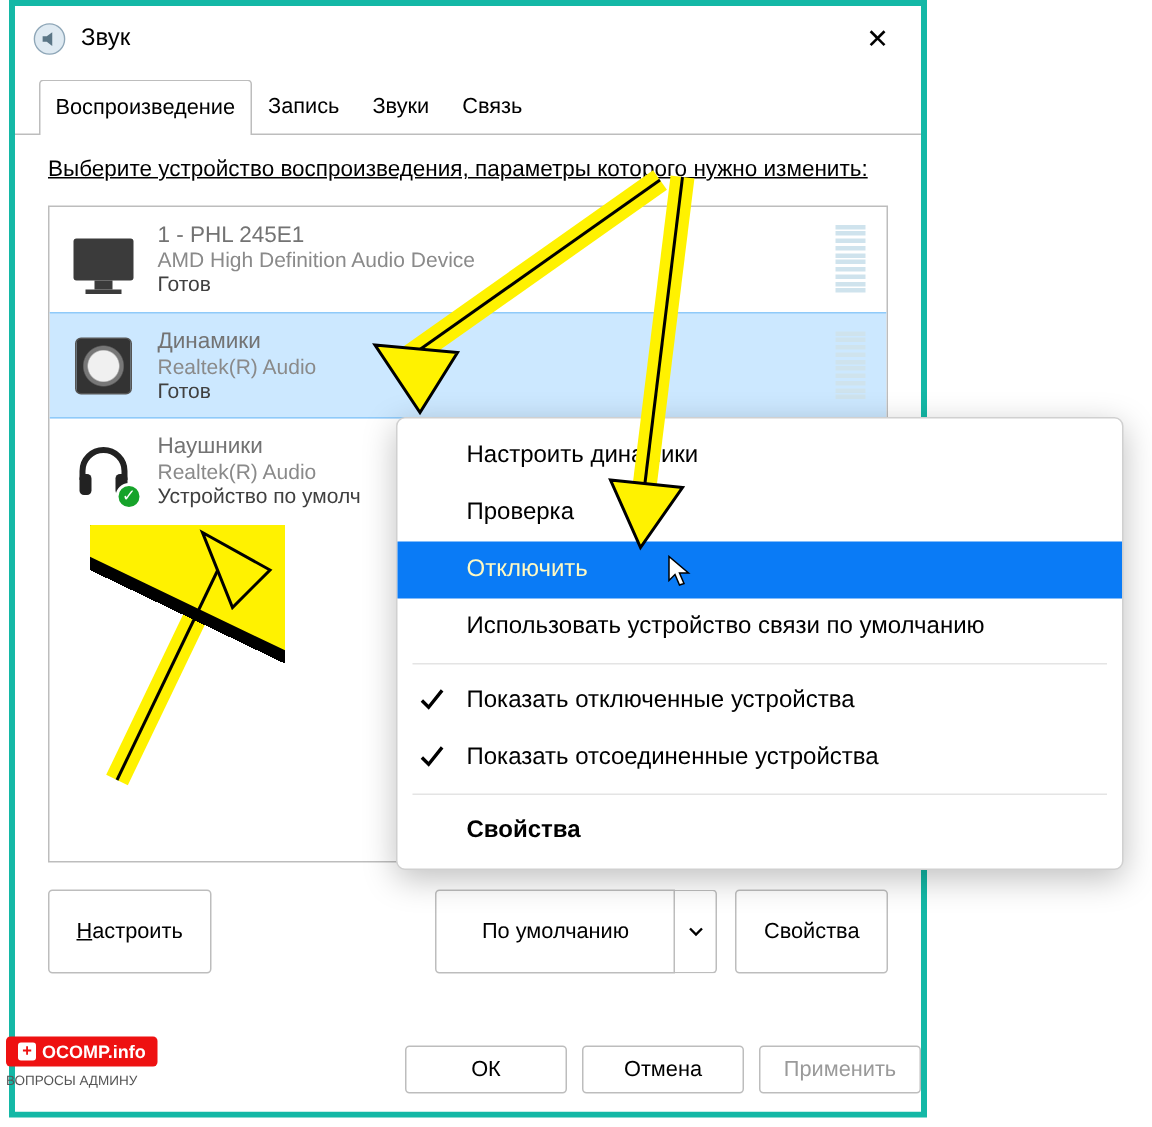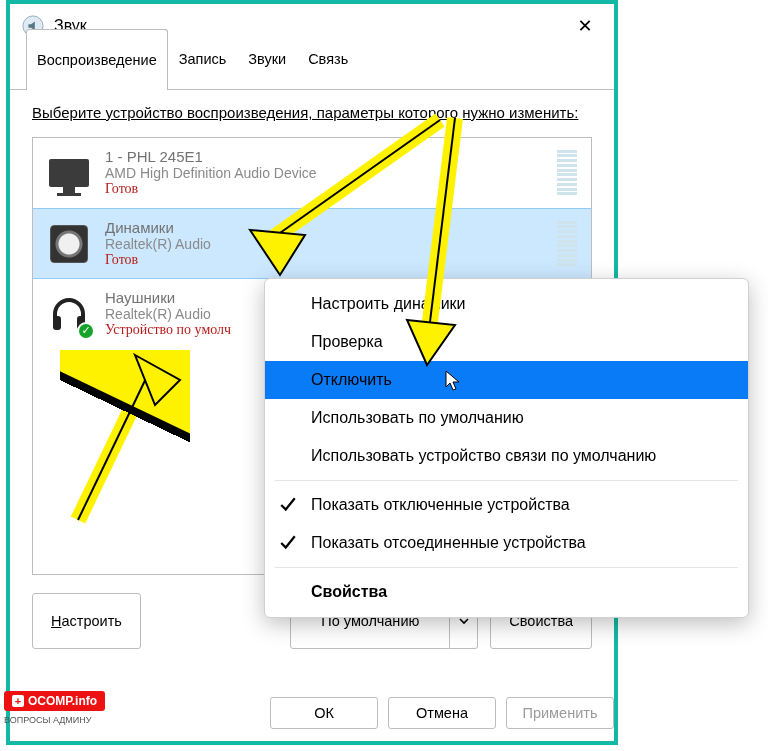--- a/index.html
+++ b/index.html
@@ -37,21 +37,21 @@
   
   .tabstrip {
     display:flex;
     align-items:flex-end;
     padding:0 16px;
     border-bottom:1px solid #bdbdbd;
     margin-top:10px;
     height:32px;
   }
   .tab {
-    padding:22px 10px;
+    padding:10px 10px;
     border:1px solid transparent;
     border-bottom:none;
     font-size:14.5px;
     position:relative;
     color:#000;
     cursor:default;
   }
   .tab.active {
     border-color:#bdbdbd;
     background:#fff;
@@ -89,21 +89,21 @@
     border-bottom:1px solid #8fcaf9;
   }
   .dev-icon {
     width:44px; height:44px;
     display:flex; align-items:center; justify-content:center;
     position:relative;
   }
   .dev-info { flex:1; }
   .dev-name { font-size:15px; color:#737373; }
   .dev-sub  { font-size:14px; color:#8a8a8a; }
-  .dev-status { font-size:14px; color:#b91c1c;font-family:Liberation Serif, serif; }
+  .dev-status { font-size:14px; color:#404040; }
   .level-meter {
     width:20px; height:46px;
     display:flex; flex-direction:column; justify-content:space-between;
   }
   .level-meter .bar {
     height:3px; background:#cfe3ed;
   }
 
   
   .ico-monitor {
@@ -181,21 +181,21 @@
   }
   .ctx-item {
     height:38px;
     display:flex; align-items:center;
     padding:0 20px 0 46px;
     font-size:16px;
     position:relative;
     cursor:default;
   }
   .ctx-item.highlight {
-    background:#0a7bf6; color:#000000;
+    background:#0a7bf6; color:#fef9c3;
   }
   .ctx-item.bold { font-weight:600; }
   .ctx-item .check {
     position:absolute; left:14px; top:10px;
     width:18px; height:18px;
   }
   .ctx-sep {
     height:1px; background:#e4e4e4; margin:5px 10px;
   }
 
@@ -352,21 +352,20 @@
     <button class="btn">Отмена</button>
     <button class="btn disabled">Применить</button>
   </div>
 
 </div>
 
 <div class="context-menu">
   <div class="ctx-item">Настроить динамики</div>
   <div class="ctx-item">Проверка</div>
   <div class="ctx-item highlight">Отключить</div>
-  <div class="ctx-item">Использовать по умолчанию</div>
   <div class="ctx-item">Использовать устройство связи по умолчанию</div>
   <div class="ctx-sep"></div>
   <div class="ctx-item">
     <svg class="check" viewBox="0 0 16 16">
         <path d="M2 8l4 4 8-10" fill="none" stroke="#000" stroke-width="2"></path>
       </svg>
     <span>Показать отключенные устройства</span>
   </div>
   <div class="ctx-item">
     <svg class="check" viewBox="0 0 16 16">

